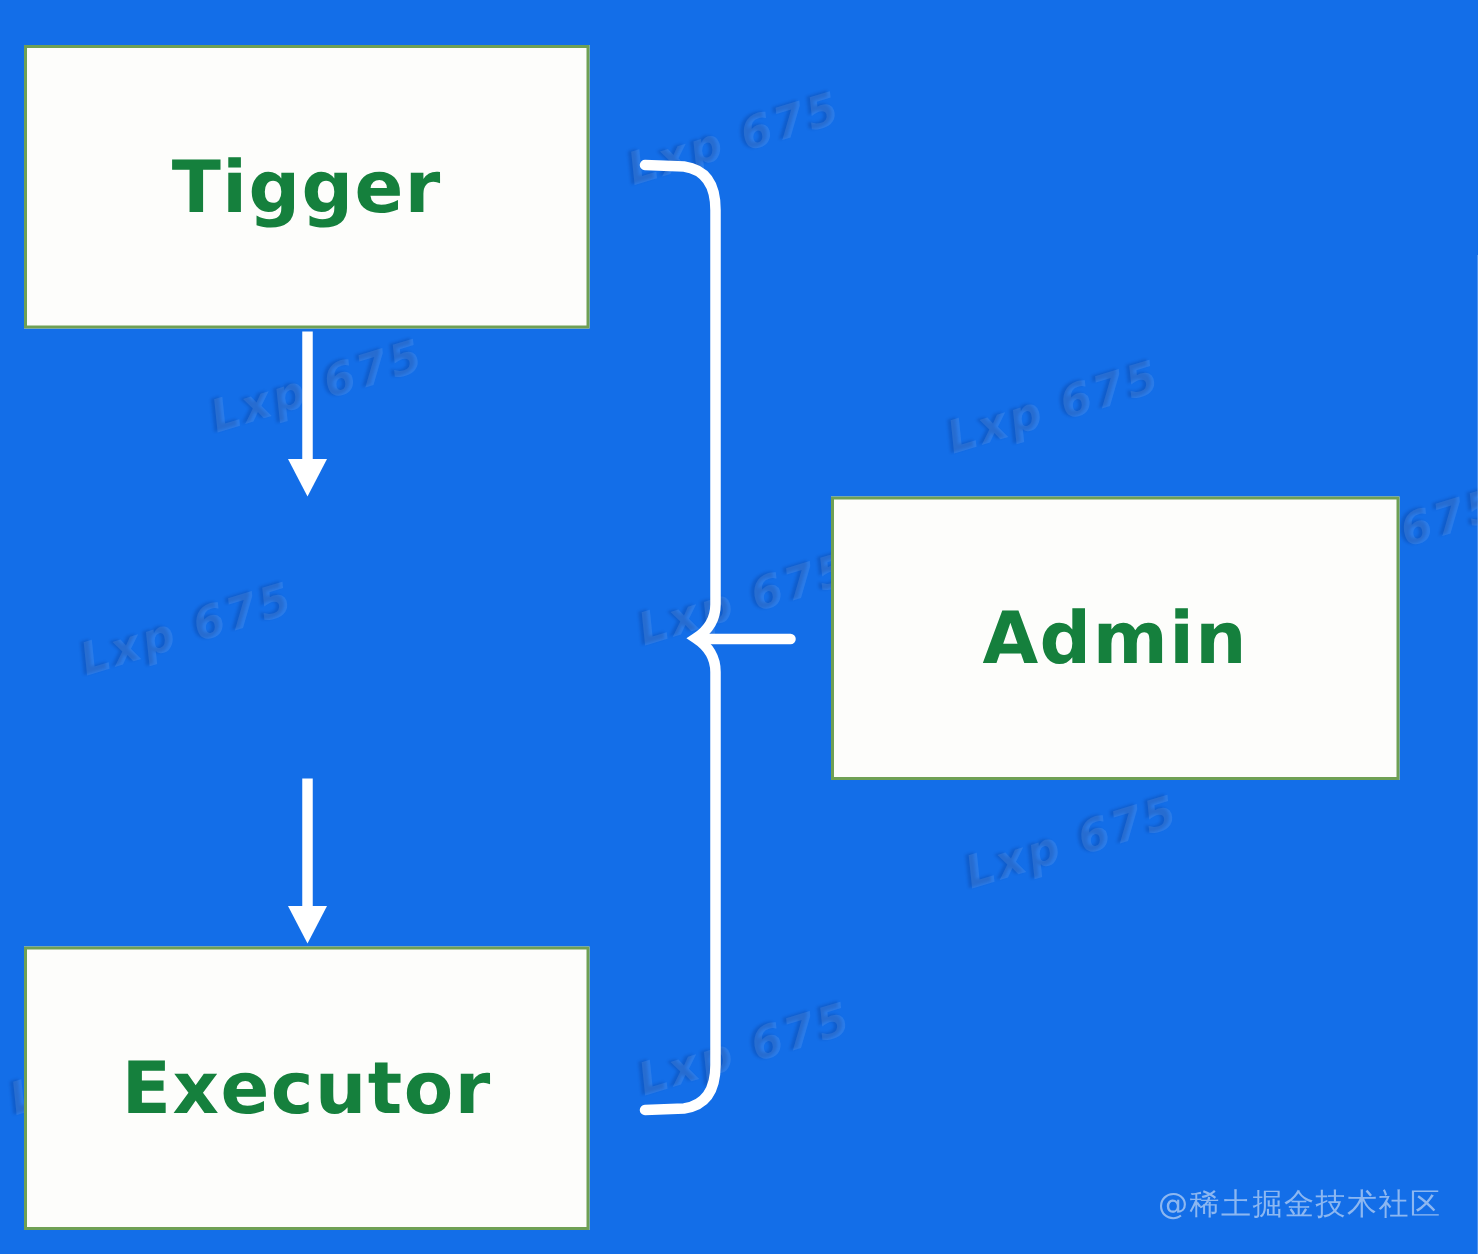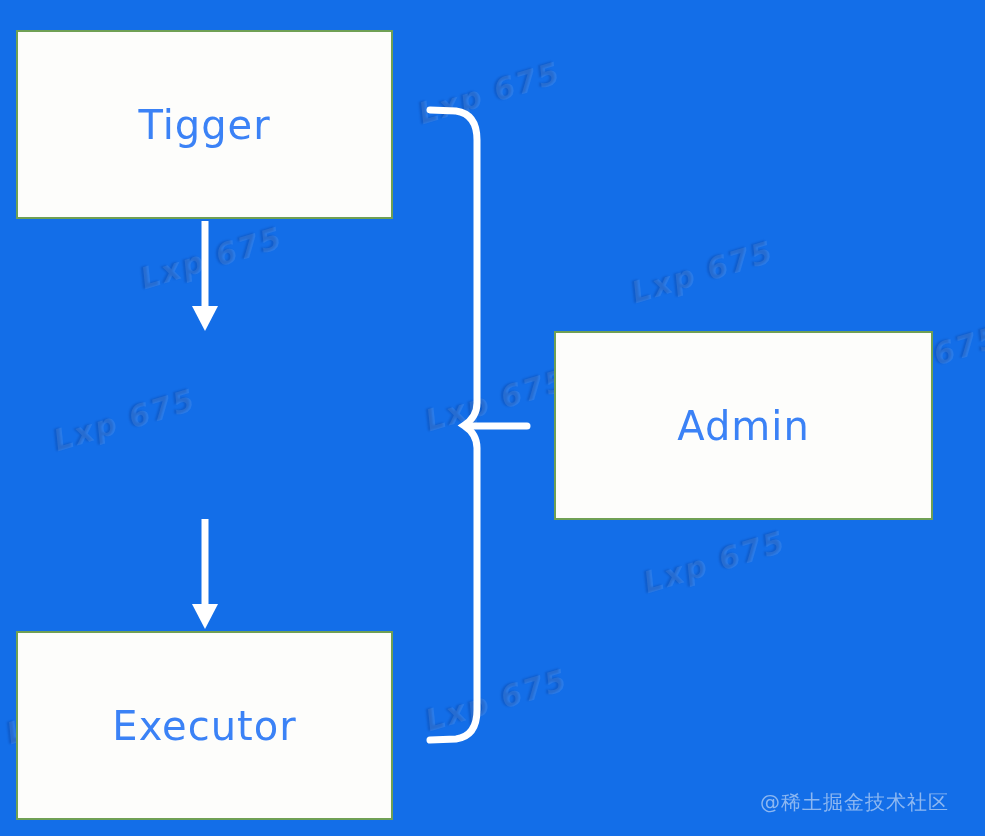--- a/index.html
+++ b/index.html
@@ -44,33 +44,33 @@
   .node {
     position: absolute;
     box-sizing: border-box;
     background: #fdfdfb;
     border: 2px solid #6fa054;
     display: flex;
     align-items: center;
     justify-content: center;
   }
   .node .label {
-    font-size: 40px;
-    font-weight: 400;
+    font-size: 48px;
+    font-weight: 700;
     letter-spacing: 1px;
-    color: #3b82f6;
+    color: #15803d;
   }
   .n-tigger    { left:  16px; top:  30px; width: 377px; height: 189px; }
   .n-scheduler { left:  16px; top: 331px; width: 377px; height: 187px; }
   .n-executor  { left:  16px; top: 631px; width: 377px; height: 189px; }
   .n-admin     { left: 554px; top: 331px; width: 379px; height: 189px; }
 
   .credit {
     position: absolute;
-    right: 36px;
+    right: 24px;
     bottom: 20px;
     font-size: 20px;
     letter-spacing: 1px;
     color: rgba(206, 222, 246, 0.65);
     white-space: nowrap;
     pointer-events: none;
     margin-left: 12px;
   }
 </style>
 </head>

